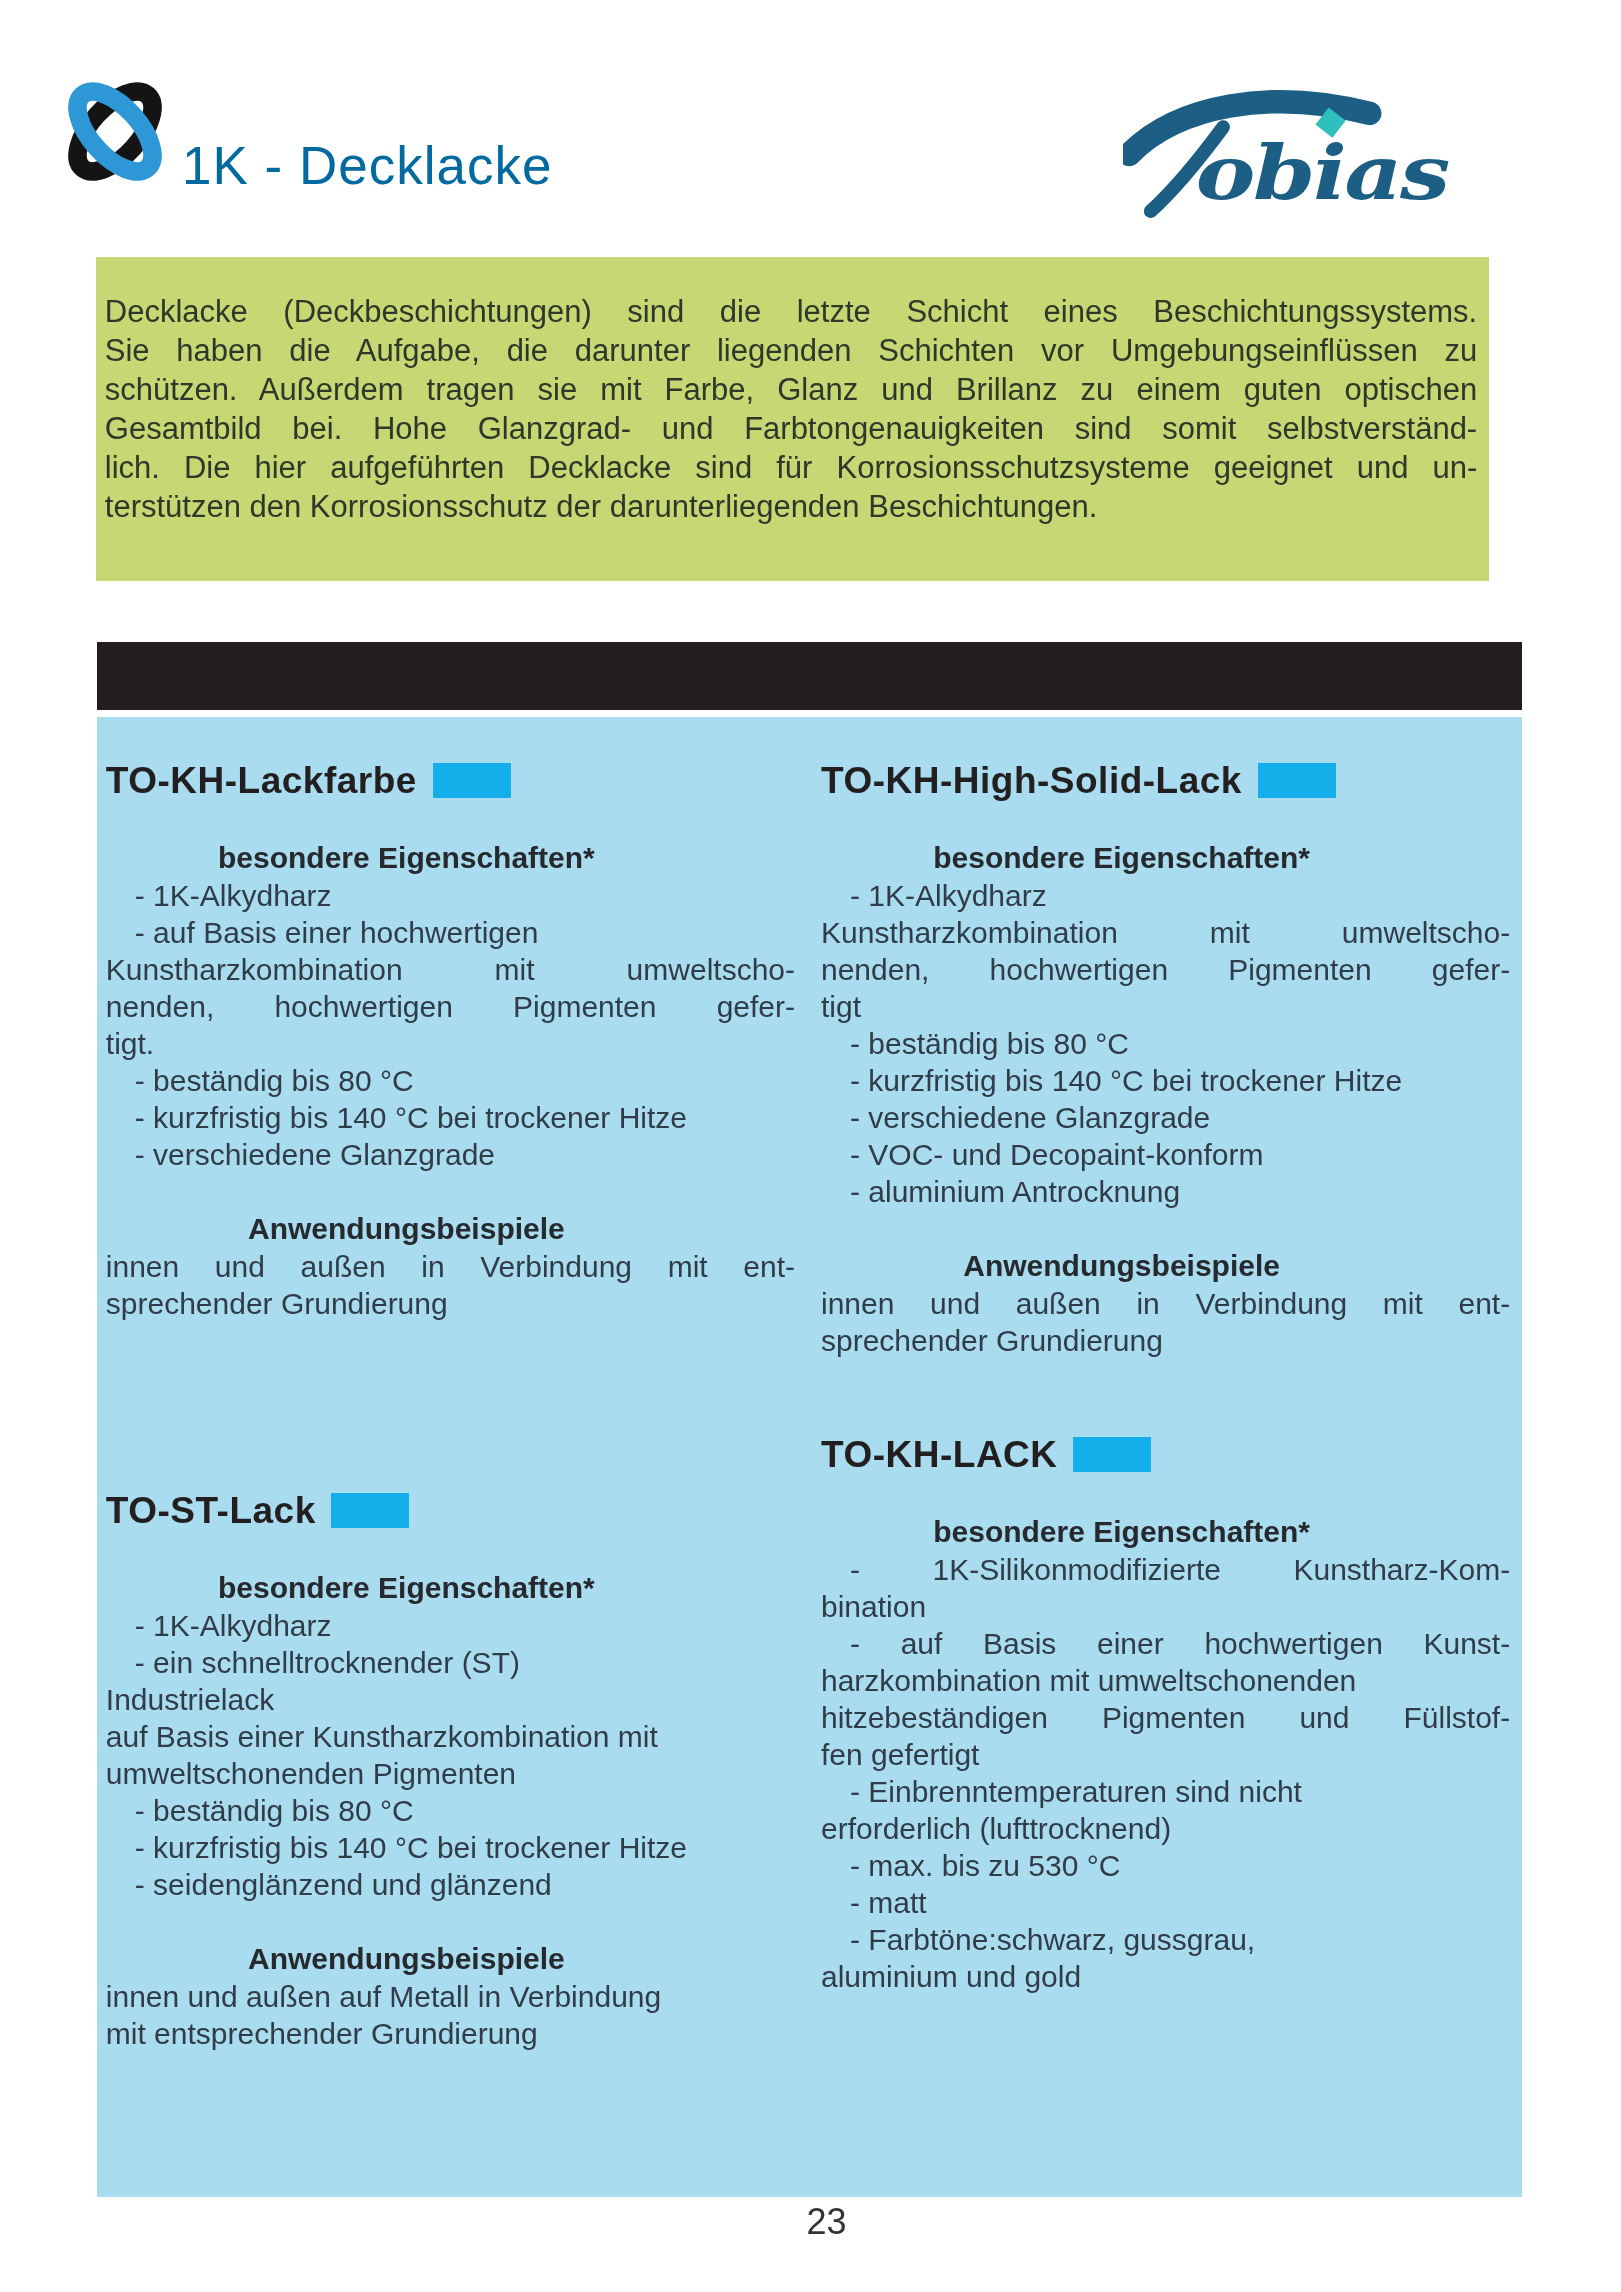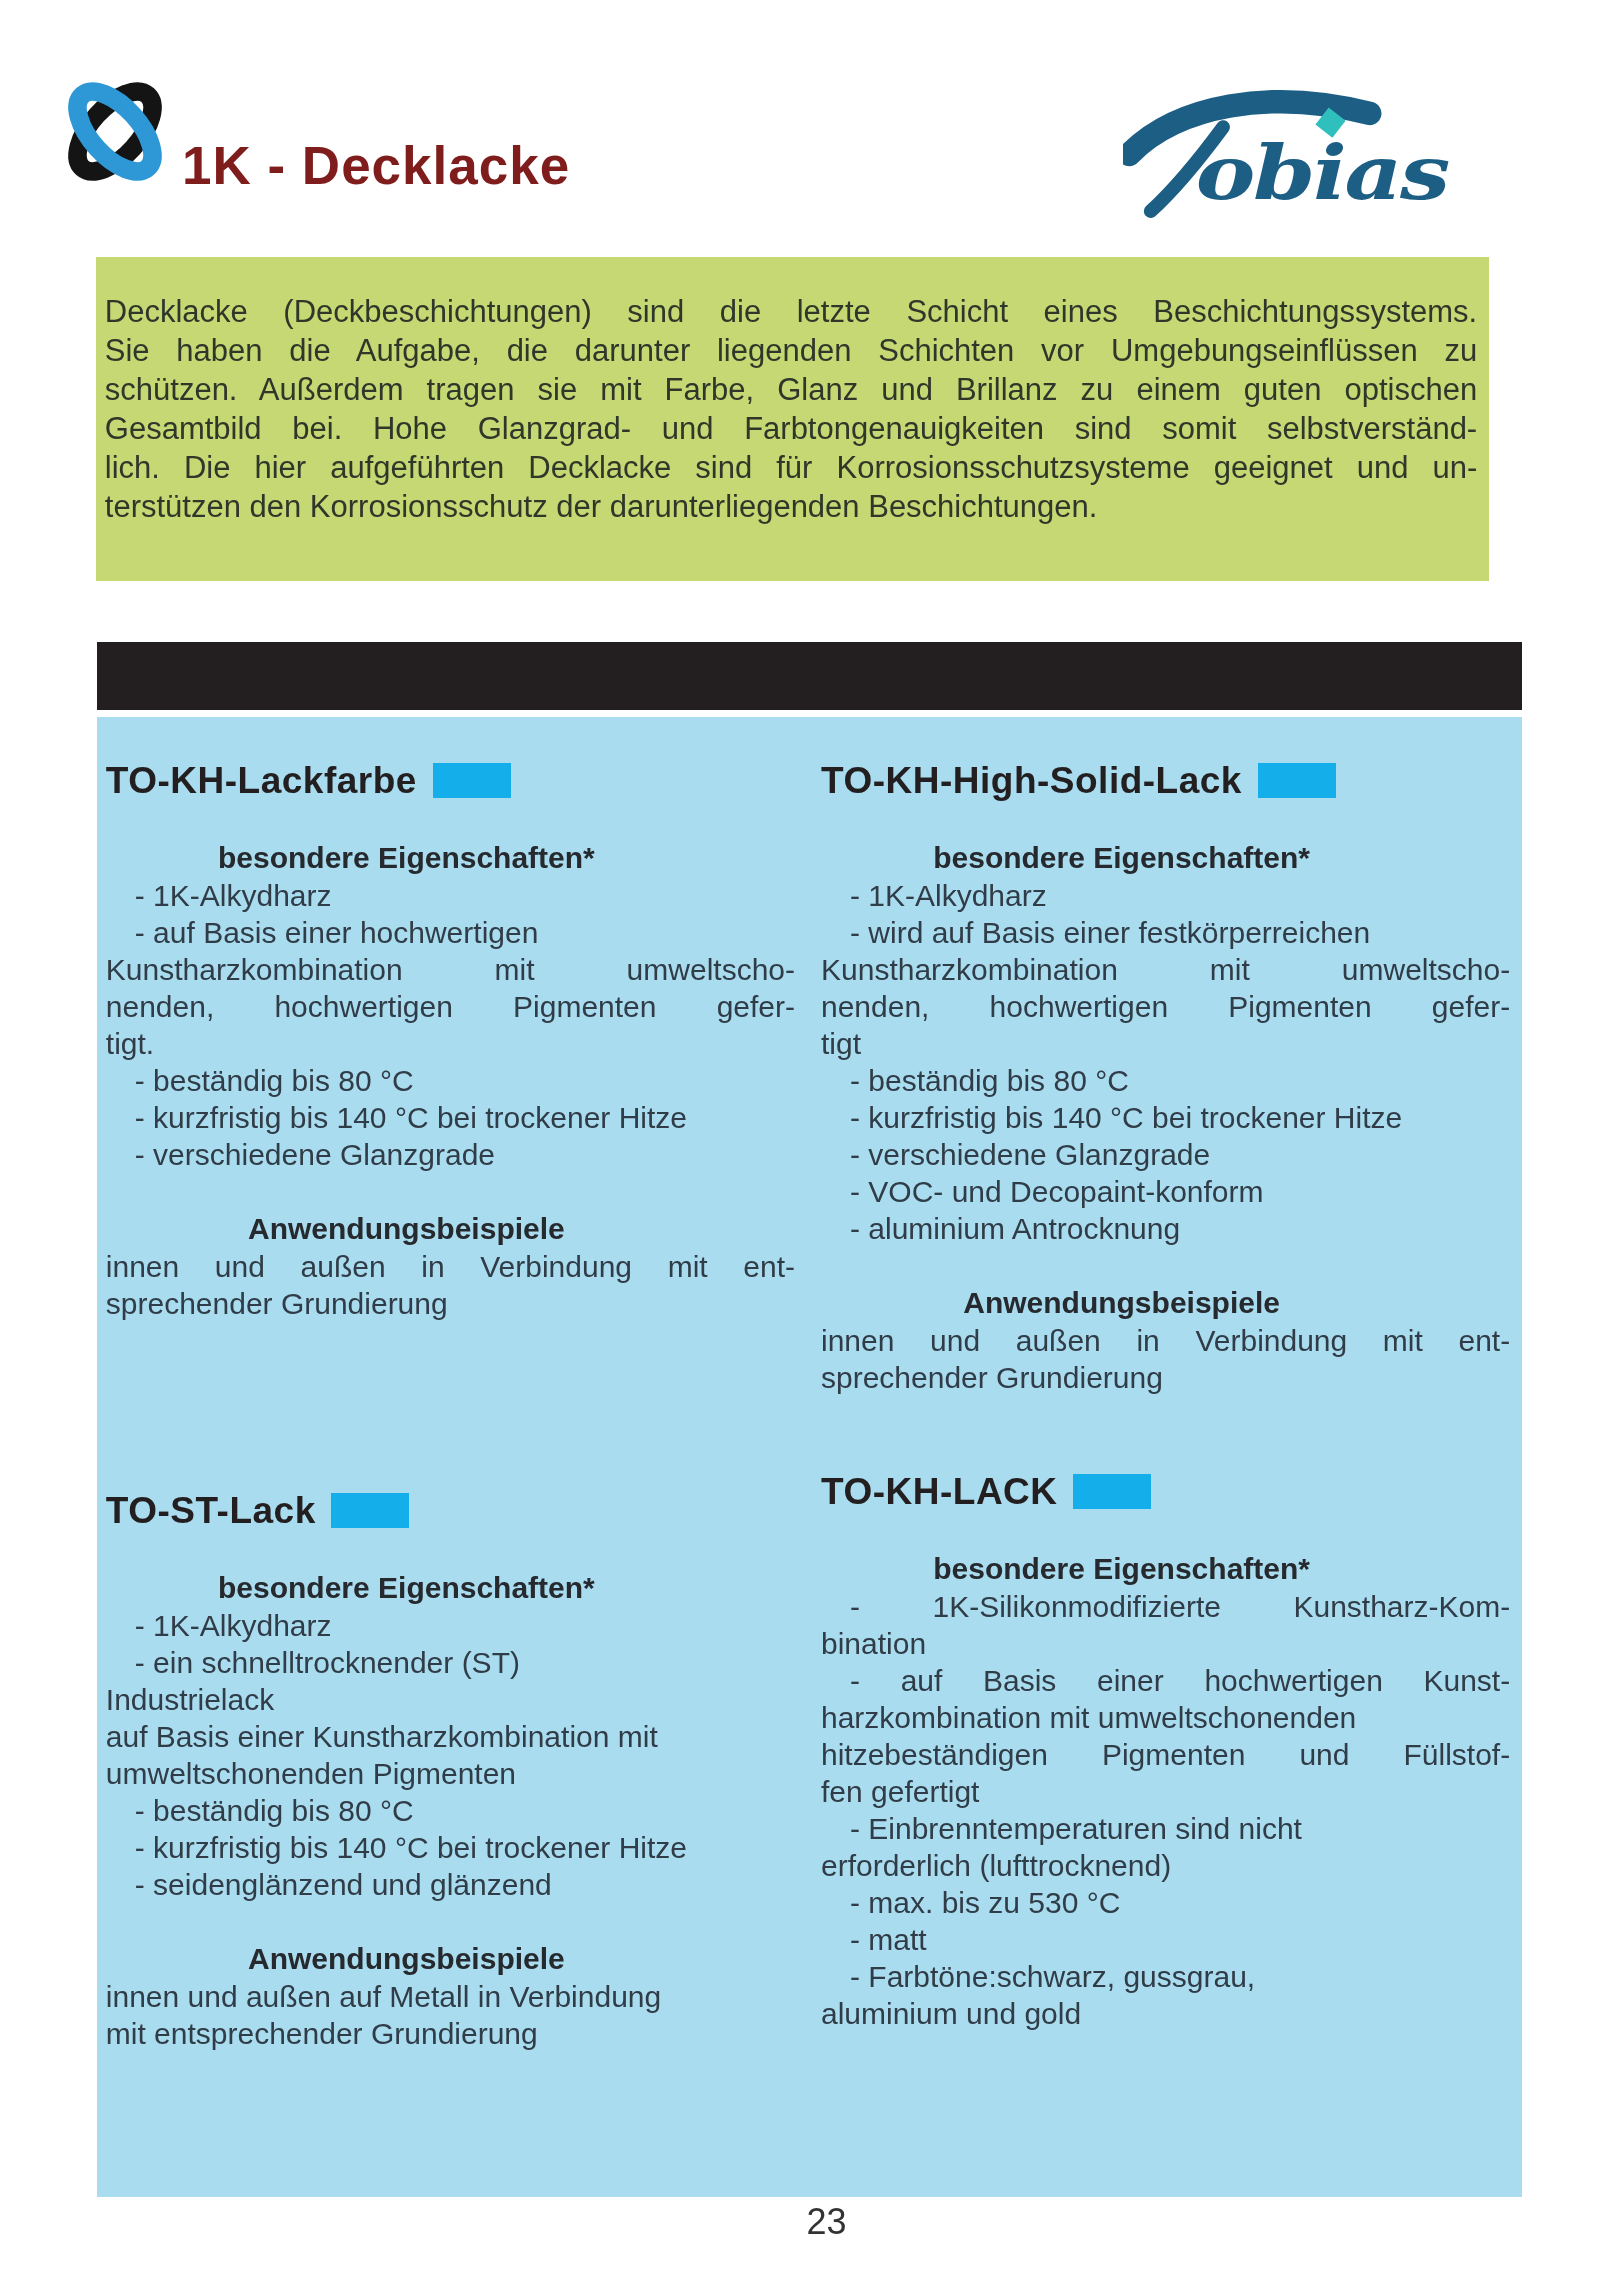--- a/index.html
+++ b/index.html
@@ -8,21 +8,21 @@
     width:1621px;height:2293px;
     background:#ffffff;
     font-family:"Liberation Sans", sans-serif;
     color:#231f20;
     overflow:hidden;
   }
   
   .knot-logo{position:absolute;left:55px;top:65px;}
   .doc-title{
     position:absolute;left:182px;top:135px;
-    font-size:53px;font-weight:bold;letter-spacing:1px;color:#7f1d1d;
+    font-size:53px;font-weight:normal;letter-spacing:1px;color:#0369a1;
   }
   .brand-logo{position:absolute;left:1123px;top:86px;}
   
   .intro-box{
     position:absolute;left:96px;top:257px;width:1393px;height:324px;
     background:var(--intro-bg);box-sizing:border-box;
     padding:35px 11.8px 0 8.8px;
   }
   .iln{font-size:31px;line-height:39px;color:#31362a;}
   .iln.str{text-align:justify;text-align-last:justify;}
@@ -133,21 +133,20 @@
         </section>
       </div>
     <div class="col col-right">
         <section class="product">
           <div class="prow">
             <span class="pname">TO-KH-High-Solid-Lack</span>
             <span class="swatch"></span>
           </div>
           <div class="subhead">besondere Eigenschaften*</div>
           <div class="ln ind">- 1K-Alkydharz</div>
-          <div class="ln ind">- wird auf Basis einer festkörperreichen</div>
           <div class="ln str">Kunstharzkombination mit umweltscho-</div>
           <div class="ln str">nenden, hochwertigen Pigmenten gefer-</div>
           <div class="ln">tigt</div>
           <div class="ln ind">- beständig bis 80 °C</div>
           <div class="ln ind">- kurzfristig bis 140 °C bei trockener Hitze</div>
           <div class="ln ind">- verschiedene Glanzgrade</div>
           <div class="ln ind">- VOC- und Decopaint-konform</div>
           <div class="ln ind">- aluminium Antrocknung</div>
           <div class="subhead">Anwendungsbeispiele</div>
           <div class="ln str">innen und außen in Verbindung mit ent-</div>

